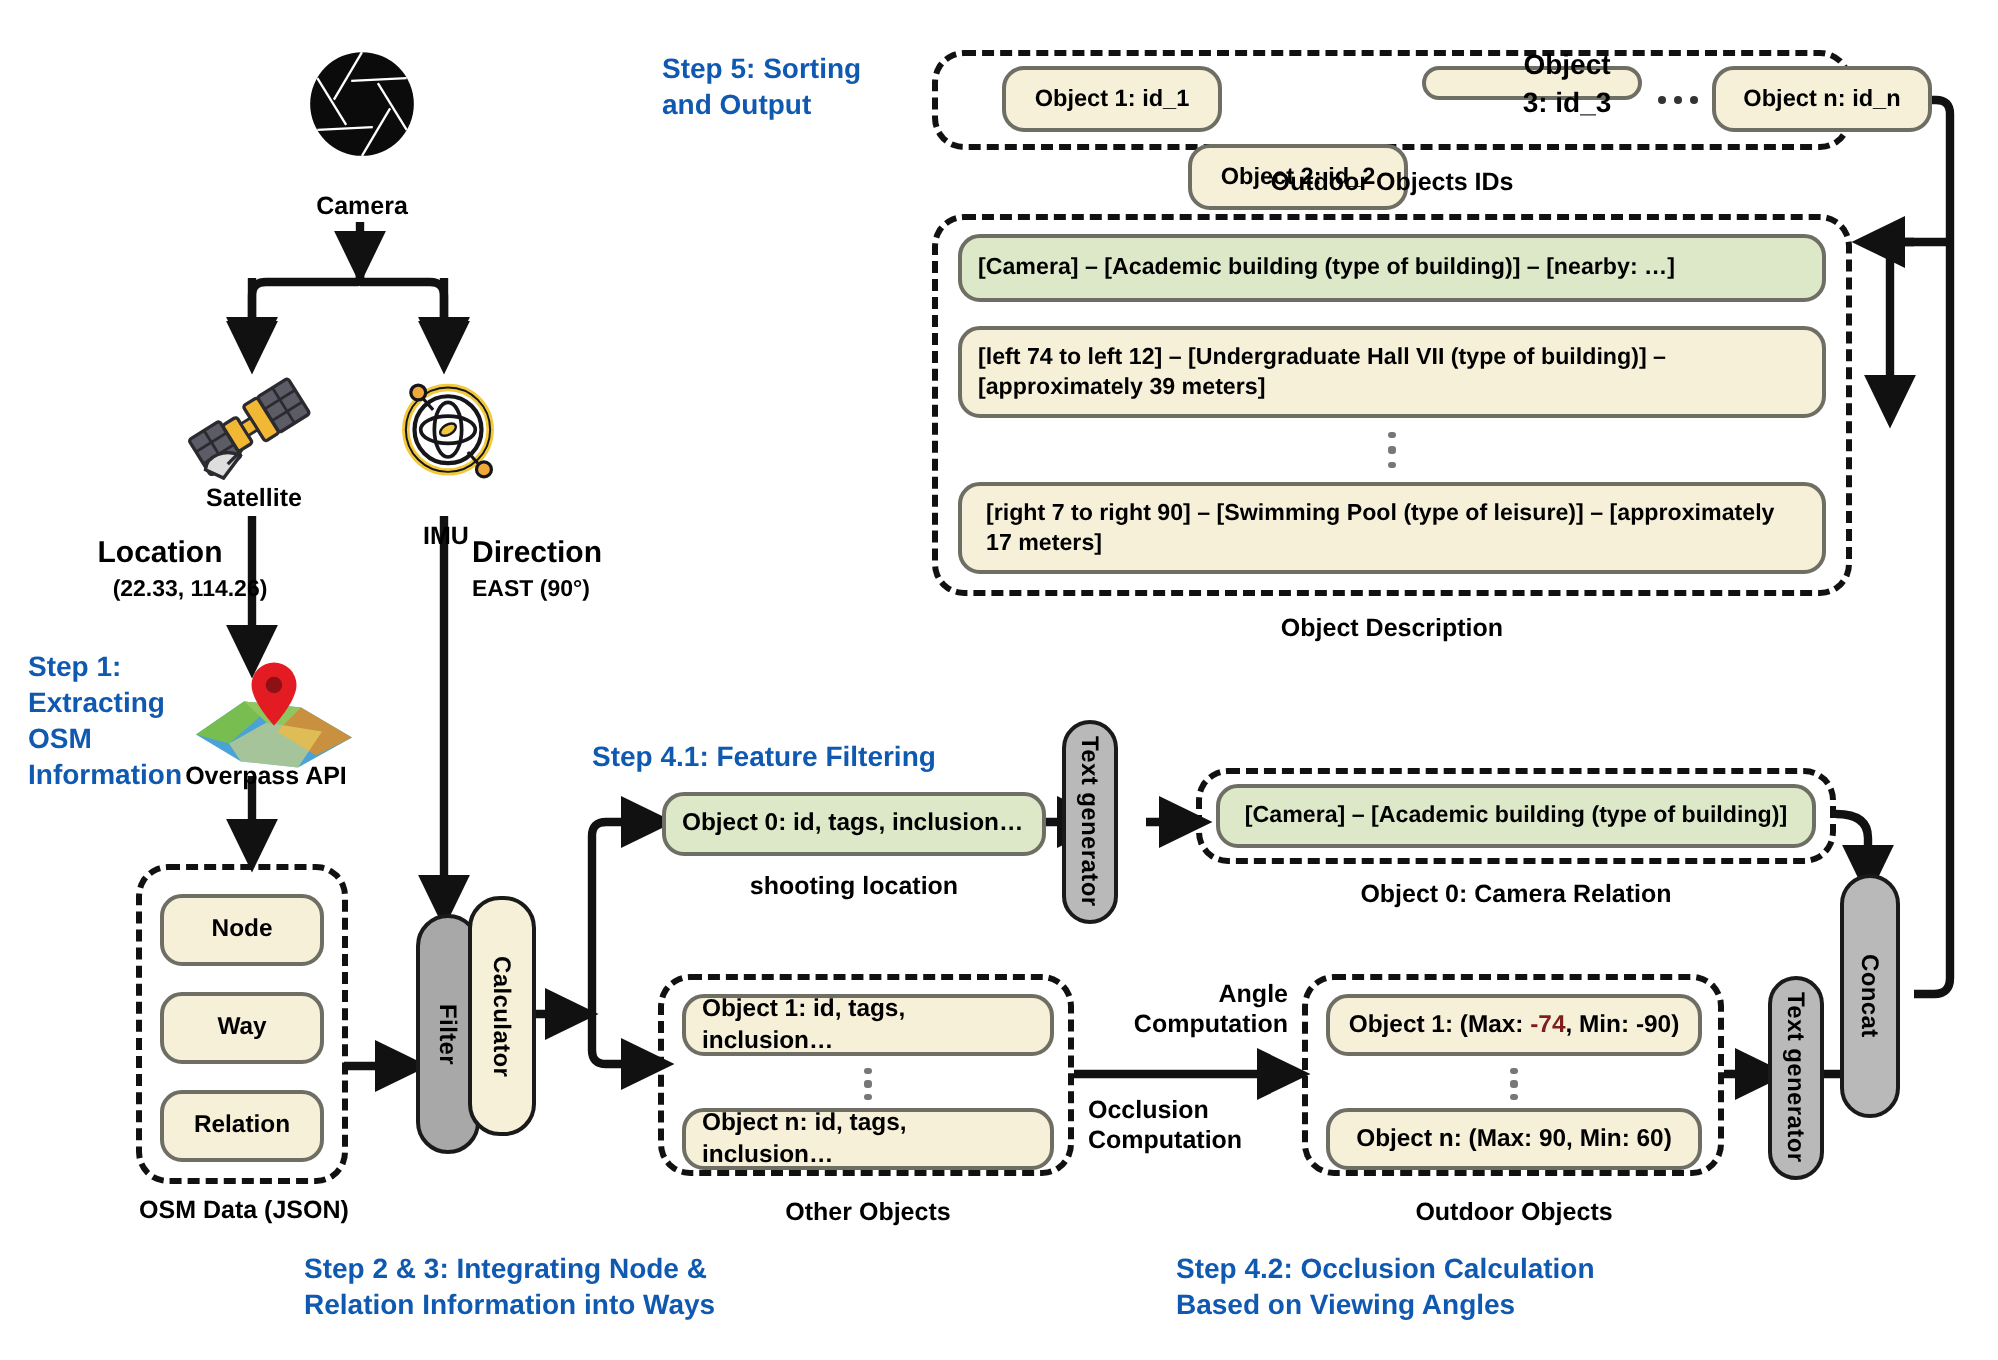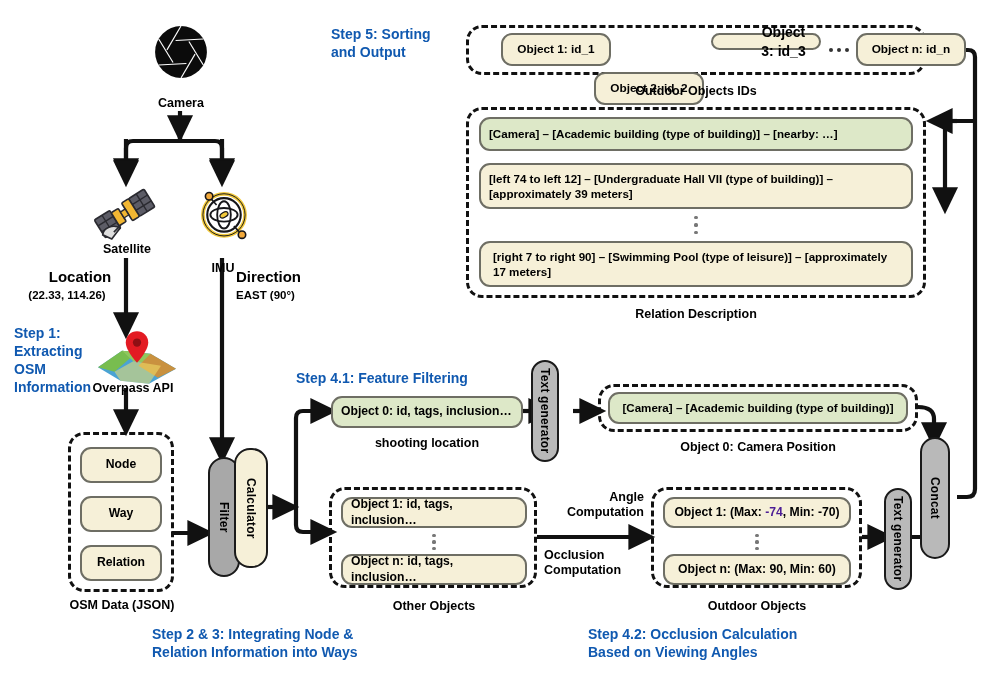--- a/index.html
+++ b/index.html
@@ -35,21 +35,21 @@
   .pill.cream{background:#f6f0d8;}
   .pill span{writing-mode:vertical-rl;text-orientation:mixed;font-size:12px;
              font-weight:bold;white-space:nowrap;letter-spacing:.2px;}
 
   
   .vdots{display:flex;flex-direction:column;align-items:center;justify-content:space-between;}
   .vdots i{display:block;width:3.2px;height:3.2px;border-radius:50%;background:#777;}
   .hdots{display:flex;align-items:center;justify-content:center;gap:4px;}
   .hdots i{display:block;width:4px;height:4px;border-radius:50%;background:#333;}
 
-  .redval{color:#4c1d95;}
+  .redval{color:#7f1d1d;}
   .icn{position:absolute;}
 </style>
 </head>
 <body>
 
 <div id="stage">
 
   <svg class="wires" viewBox="0 0 999 680">
     <defs>
       <marker id="ah" markerWidth="7" markerHeight="7" refX="4.2" refY="3.5" orient="auto">
@@ -173,21 +173,21 @@
     <polygon points="30,58 55,44 92,50 76,74 38,70" fill="#f0e06a" opacity="0.55"></polygon>
     <path d="M60,4 a15,15 0 0 1 15,15 c0,11 -15,27 -15,27 c0,0 -15,-16 -15,-27 a15,15 0 0 1 15,-15 z" fill="#e31b23"></path>
     <circle cx="60" cy="19" r="5.5" fill="#8e0f14"></circle>
   </svg>
 
   <div class="abs lbl" style="left:140px;top:96px;width:82px;">Camera</div>
   <div class="abs lbl" style="left:86px;top:242px;width:82px;">Satellite</div>
   <div class="abs lbl" style="left:190px;top:242px;width:66px;margin-top:19px;">IMU</div>
 
   <div class="abs lbl" style="left:34px;top:268px;width:92px;font-size:15px;">Location</div>
-  <div class="abs lbl small" style="left:12px;top:288px;width:110px;">(22.33, 114.26)</div>
+  <div class="abs lbl small" style="left:40px;top:288px;width:110px;">(22.33, 114.26)</div>
 
   <div class="abs lbl" style="left:236px;top:268px;width:96px;font-size:15px;text-align:left;">Direction</div>
   <div class="abs lbl small" style="left:236px;top:288px;width:110px;text-align:left;">EAST (90°)</div>
 
   <div class="abs step" style="left:14px;top:325px;width:110px;text-align:left;">
     <div>Step 1:</div>
     <div>Extracting</div>
     <div>OSM</div>
     <div>Information</div>
   </div>
@@ -237,25 +237,25 @@
     <div>Occlusion</div>
     <div>Computation</div>
   </div>
 
   <div class="abs pill gray" style="left:531px;top:360px;width:28px;height:102px;">
     <span>Text generator</span>
   </div>
 
   <div class="abs dash" style="left:598px;top:384px;width:320px;height:48px;"></div>
   <div class="abs box green" style="left:608px;top:392px;width:300px;height:32px;font-size:11.6px;">[Camera] – [Academic building (type of building)]</div>
-  <div class="abs lbl" style="left:668px;top:440px;width:180px;">Object 0: Camera Position</div>
+  <div class="abs lbl" style="left:668px;top:440px;width:180px;">Object 0: Camera Relation</div>
 
   <div class="abs dash" style="left:651px;top:487px;width:211px;height:101px;"></div>
   <div class="abs box cream" style="left:663px;top:497px;width:188px;height:31px;">
-      <span><span>Object 1: (Max: </span><span class="redval">-74</span><span>, Min: -70)</span></span>
+      <span><span>Object 1: (Max: </span><span class="redval">-74</span><span>, Min: -90)</span></span>
     </div>
   <div class="abs vdots" style="left:754px;top:534px;width:6px;height:16px;">
       <i></i>
       <i></i>
       <i></i>
     </div>
   <div class="abs box cream" style="left:663px;top:554px;width:188px;height:31px;">Object n: (Max: 90, Min: 60)</div>
   <div class="abs lbl" style="left:702px;top:599px;width:110px;">Outdoor Objects</div>
 
   <div class="abs step" style="left:588px;top:626px;width:300px;text-align:left;">
@@ -289,15 +289,15 @@
 
   <div class="abs dash" style="left:466px;top:107px;width:460px;height:191px;"></div>
   <div class="abs box green left" style="left:479px;top:117px;width:434px;height:34px;font-size:11.6px;padding-left:8px;">[Camera] – [Academic building (type of building)] – [nearby: …]</div>
   <div class="abs box cream left" style="left:479px;top:163px;width:434px;height:46px;font-size:11.6px;">[left 74 to left 12] – [Undergraduate Hall VII (type of building)] – [approximately 39 meters]</div>
   <div class="abs vdots" style="left:693px;top:216px;width:6px;height:18px;">
       <i></i>
       <i></i>
       <i></i>
     </div>
   <div class="abs box cream left" style="left:479px;top:241px;width:434px;height:46px;font-size:11.6px;padding-left:12px;">[right 7 to right 90] – [Swimming Pool (type of leisure)] – [approximately 17 meters]</div>
-  <div class="abs lbl" style="left:606px;top:307px;width:180px;">Relation Description</div>
+  <div class="abs lbl" style="left:606px;top:307px;width:180px;">Object Description</div>
 
 </div>
 
 </body></html>

